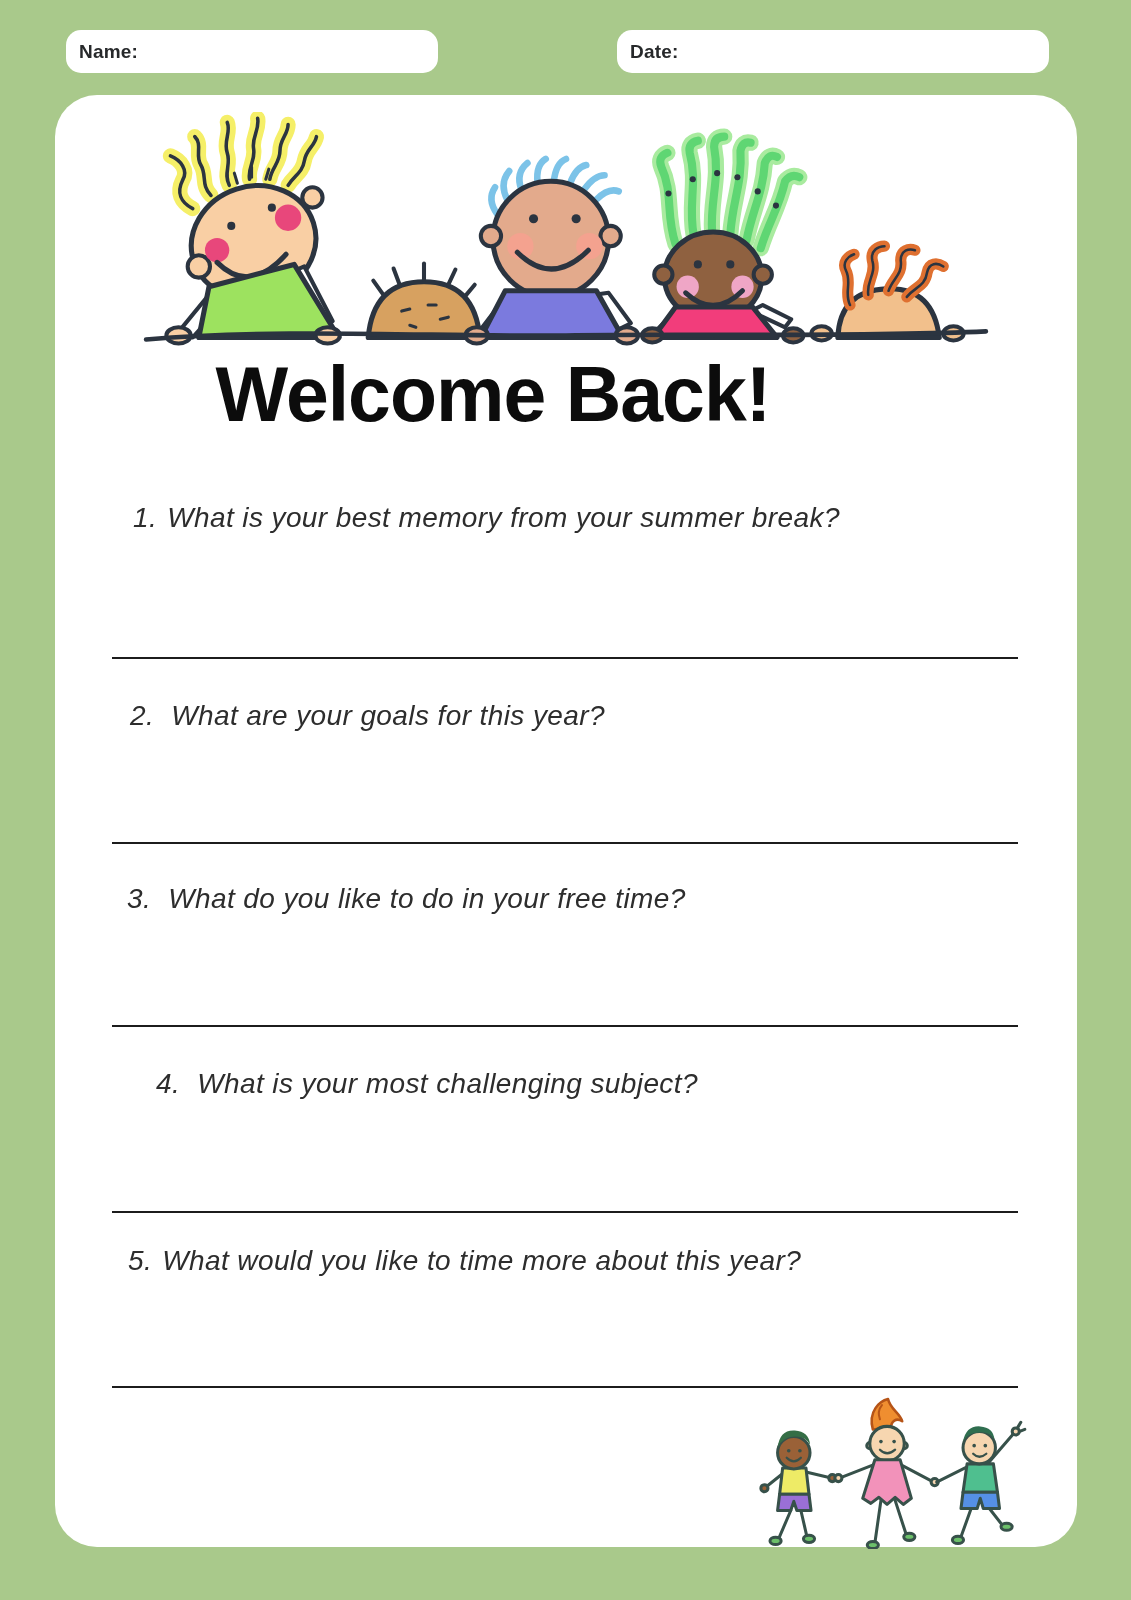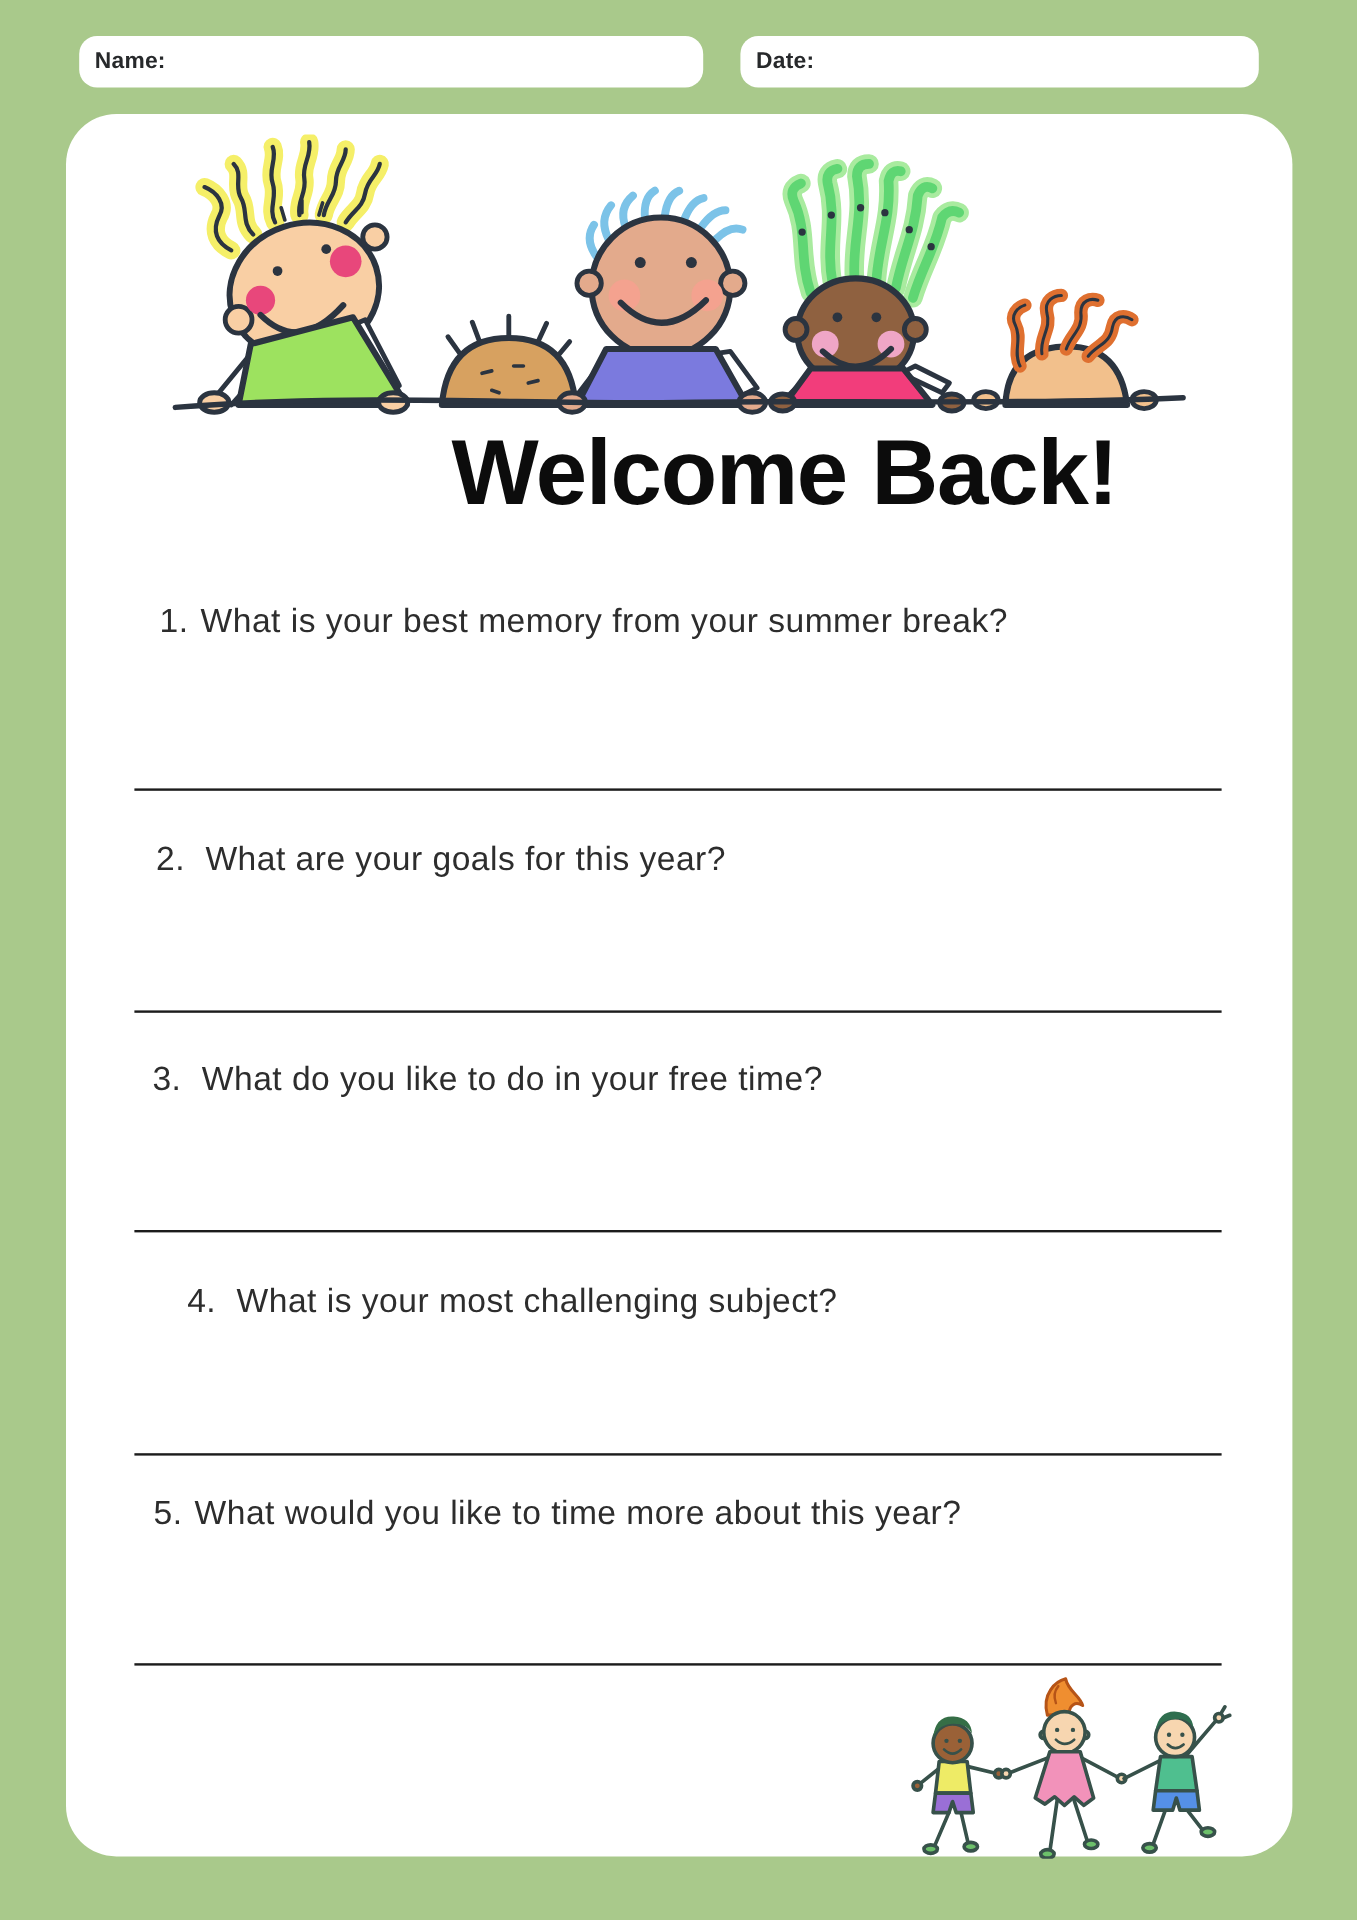--- a/index.html
+++ b/index.html
@@ -1,32 +1,32 @@
 <!DOCTYPE html>
 <html><head>
 <meta charset="utf-8">
 <style>
   html,body{margin:0;padding:0;}
   body{font-family:"Liberation Sans",sans-serif;}
   .page{position:relative;width:1131px;height:1600px;background:#a9c98b;overflow:hidden;}
 
   .pill{position:absolute;background:#ffffff;border-radius:15px;height:43px;display:flex;align-items:center;}
   .pill-label{font-size:19px;font-weight:700;color:#27292b;padding-left:13px;letter-spacing:.2px;}
-  .pill-name{left:66px;top:30px;width:520px;}
+  .pill-name{left:66px;top:30px;width:372px;}
   .pill-date{left:617px;top:30px;width:432px;}
 
   .card{position:absolute;left:55px;top:95px;width:1022px;height:1452px;background:#ffffff;border-radius:42px;}
 
   .top-illo{position:absolute;left:85px;top:17px;width:852px;height:244px;}
   .bottom-illo{position:absolute;left:680px;top:1302px;width:300px;height:152px;}
 
-  .worksheet-title{position:absolute;left:0;top:255px;width:876px;text-align:right;
+  .worksheet-title{position:absolute;left:0;top:255px;width:876px;text-align:center;
     font-size:77px;font-weight:800;color:#0c0c0c;letter-spacing:-1px;}
 
-  .question{position:absolute;font-size:28px;font-weight:500;color:#2d2d2d;letter-spacing:.4px;white-space:nowrap;}
+  .question{position:absolute;font-size:28px;font-weight:500;color:#2d2d2d;letter-spacing:.4px;white-space:nowrap;font-style:italic;}
   .q-num{display:inline-block;}
   .q-text{display:inline-block;}
   .gap-s .q-text{margin-left:10px;}
   .gap-m .q-text{margin-left:17px;}
 
   .answer-line{position:absolute;left:57px;width:906px;height:2px;background:#1c1c1c;}
 </style>
 </head>
 <body>
 

